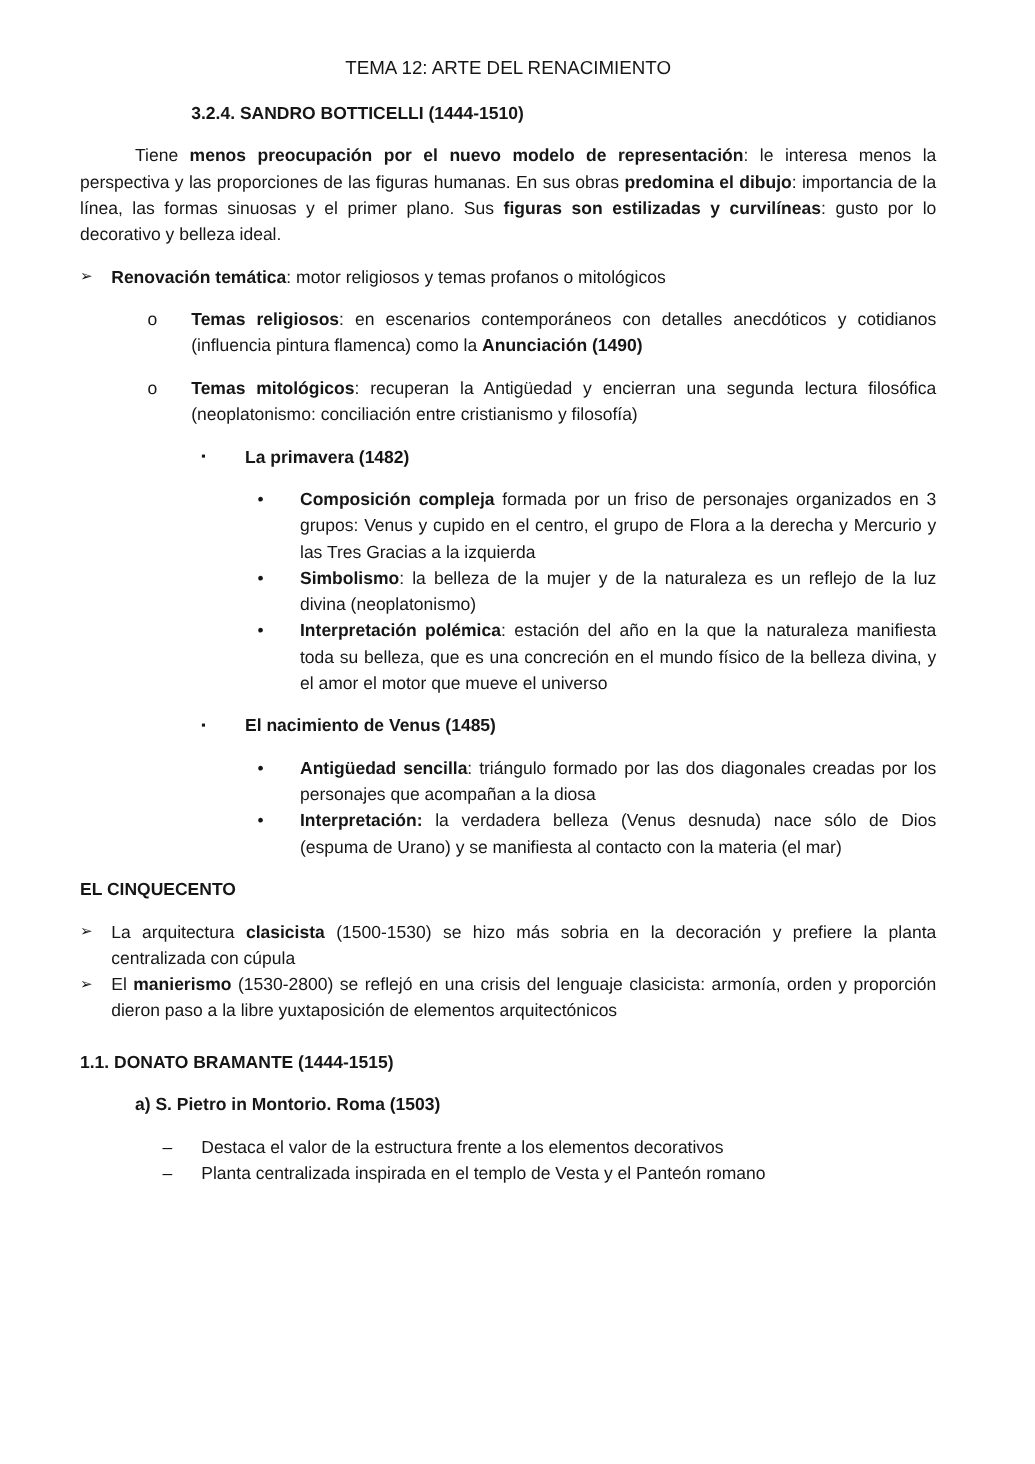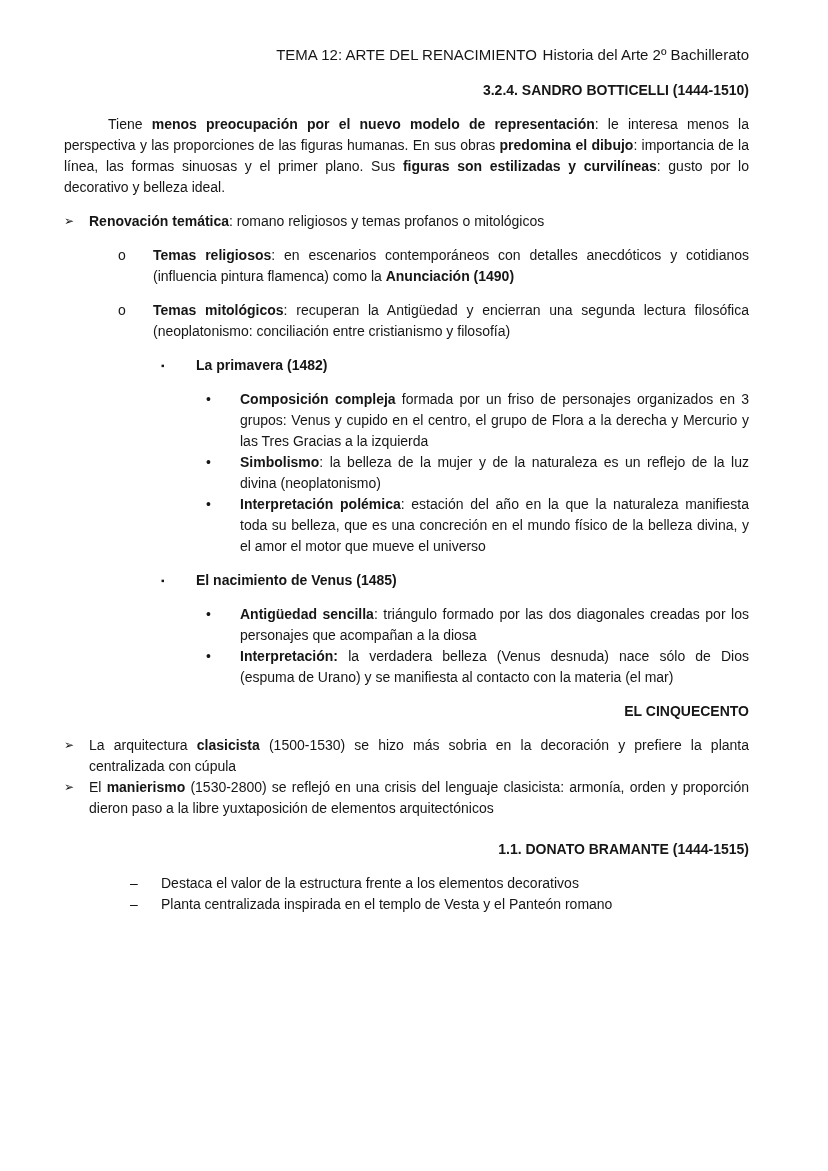--- a/index.html
+++ b/index.html
@@ -27,21 +27,21 @@
   .doc-subtitle { position: absolute; top: 0; right: 0; }
 
   .block {
     font-size: 14px;
     line-height: 21px;
     margin: 0 0 13px 0;
     text-align: justify;
   }
   .block.tight { margin-bottom: 0; }
 
-  .heading { font-weight: bold; text-align: right; }
+  .heading { font-weight: bold; text-align: left; }
   .heading.center { }
   .ind-1 { margin-left: 44px; }
   .ind-2 { margin-left: 89px; }
   .gap-lg { margin-top: 20px; }
 
   .para { text-indent: 44px; }
 
   .li { display: flex; }
   .li .marker { flex: 0 0 auto; }
   .li .li-text { flex: 1 1 auto; text-align: justify; }
@@ -57,28 +57,27 @@
   .lv-dash .marker { width: 31px; }
 
   .b { font-weight: bold; }
 </style>
 </head>
 <body>
 
 <div class="page">
   <div class="doc-header">
     <span class="doc-title">TEMA 12: ARTE DEL RENACIMIENTO</span>
-    <span class="doc-subtitle">Historia del Arte 2º Bachillerato</span>
   </div>
   <div class="doc-body">
       <div class="block heading ind-2"><span class="b">3.2.4. SANDRO BOTTICELLI (1444-1510)</span></div>
       <div class="block para"><span>Tiene </span><span class="b">menos preocupación por el nuevo modelo de representación</span><span>: le interesa menos la perspectiva y las proporciones de las figuras humanas. En sus obras </span><span class="b">predomina el dibujo</span><span>: importancia de la línea, las formas sinuosas y el primer plano. Sus </span><span class="b">figuras son estilizadas y curvilíneas</span><span>: gusto por lo decorativo y belleza ideal.</span></div>
       <div class="block li lv-arrow">
         <span class="marker">➢</span>
-        <span class="li-text"><span class="b">Renovación temática</span><span>: romano religiosos y temas profanos o mitológicos</span></span>
+        <span class="li-text"><span class="b">Renovación temática</span><span>: motor religiosos y temas profanos o mitológicos</span></span>
       </div>
       <div class="block li lv-circle">
         <span class="marker">o</span>
         <span class="li-text"><span class="b">Temas religiosos</span><span>: en escenarios contemporáneos con detalles anecdóticos y cotidianos (influencia pintura flamenca) como la </span><span class="b">Anunciación (1490)</span></span>
       </div>
       <div class="block li lv-circle">
         <span class="marker">o</span>
         <span class="li-text"><span class="b">Temas mitológicos</span><span>: recuperan la Antigüedad y encierran una segunda lectura filosófica (neoplatonismo: conciliación entre cristianismo y filosofía)</span></span>
       </div>
       <div class="block li lv-square">
@@ -112,20 +111,21 @@
       <div class="block heading center"><span class="b">EL CINQUECENTO</span></div>
       <div class="block li lv-arrow tight">
         <span class="marker">➢</span>
         <span class="li-text"><span>La arquitectura </span><span class="b">clasicista</span><span> (1500-1530) se hizo más sobria en la decoración y prefiere la planta centralizada con cúpula</span></span>
       </div>
       <div class="block li lv-arrow">
         <span class="marker">➢</span>
         <span class="li-text"><span>El </span><span class="b">manierismo</span><span> (1530-2800) se reflejó en una crisis del lenguaje clasicista: armonía, orden y proporción dieron paso a la libre yuxtaposición de elementos arquitectónicos</span></span>
       </div>
       <div class="block heading gap-lg"><span class="b">1.1. DONATO BRAMANTE (1444-1515)</span></div>
+      <div class="block heading ind-1"><span class="b">a) S. Pietro in Montorio. Roma (1503)</span></div>
       <div class="block li lv-dash tight">
         <span class="marker">–</span>
         <span class="li-text"><span>Destaca el valor de la estructura frente a los elementos decorativos</span></span>
       </div>
       <div class="block li lv-dash">
         <span class="marker">–</span>
         <span class="li-text"><span>Planta centralizada inspirada en el templo de Vesta y el Panteón romano</span></span>
       </div>
     </div>
 </div>

